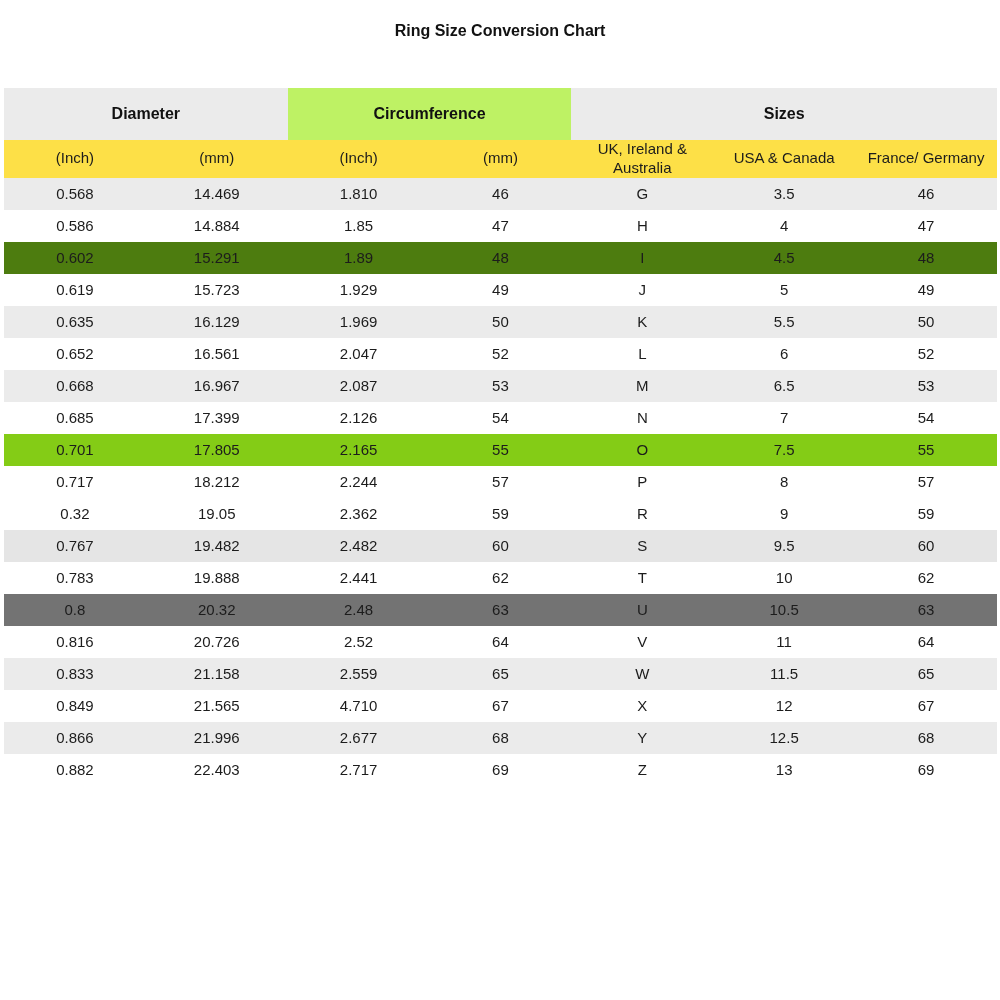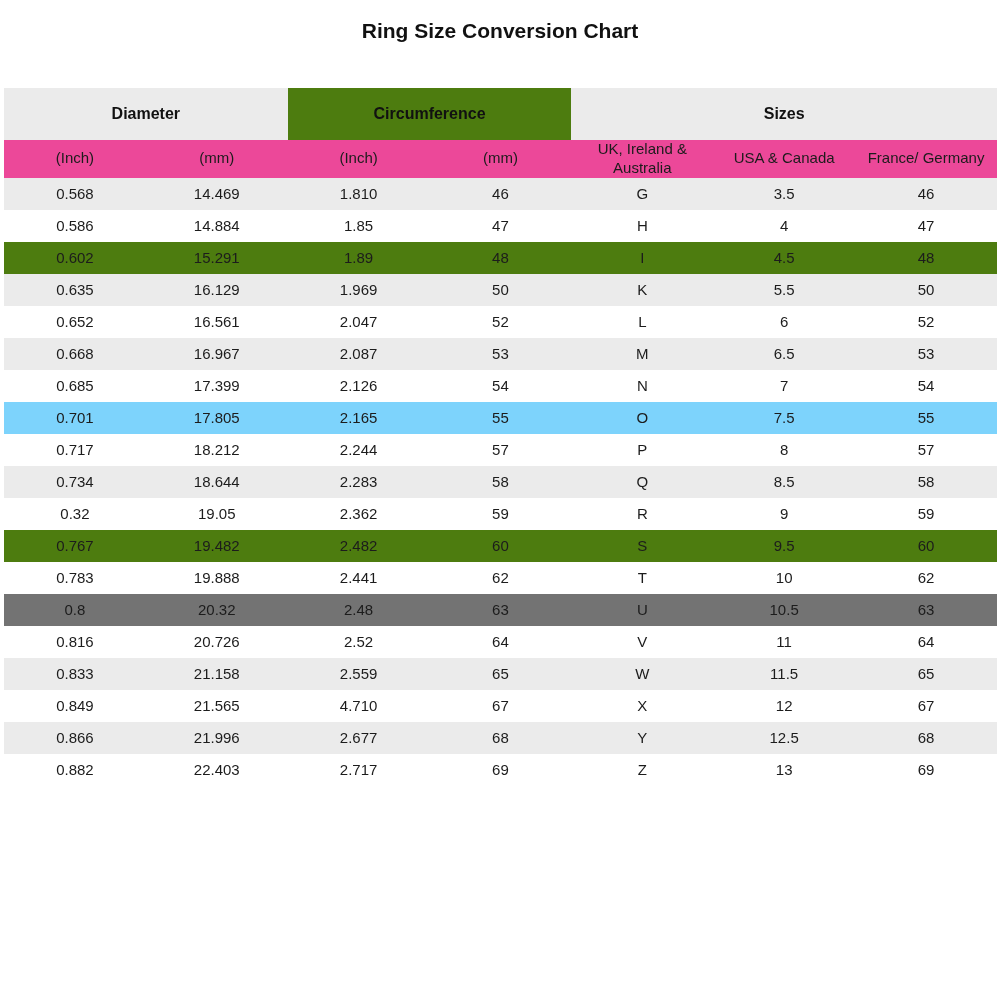--- a/index.html
+++ b/index.html
@@ -14,21 +14,21 @@
   }
   .page {
     width: 1000px;
     height: 1000px;
     overflow: hidden;
   }
   .title {
     margin: 0;
     padding-top: 19px;
     text-align: center;
-    font-size: 21px;
+    font-size: 16px;
     line-height: 24px;
     font-weight: bold;
     color: #111111;
   }
   table.conversion {
     border-collapse: collapse;
     table-layout: fixed;
     width: 993px;
     margin: 45px 3px 0 4px;
   }
@@ -42,21 +42,21 @@
   tr.group-header-row {
     height: 52px;
   }
   tr.group-header-row th {
     font-size: 16px;
     font-weight: bold;
     color: #111111;
   }
   tr.column-header-row {
     height: 30px;
-    background: #ec4899;
+    background: #fde047;
   }
   tr.column-header-row th {
     font-size: 15px;
     font-weight: normal;
     line-height: 1.25;
     color: #1c1c1c;
   }
   tbody tr {
     height: 32px;
     font-size: 15px;
@@ -68,21 +68,21 @@
 </head>
 <body>
 
 <div class="page">
   <h1 class="title">Ring Size Conversion Chart</h1>
 
   <table class="conversion">
     <thead>
       <tr class="group-header-row">
           <th colspan="2" style="background: rgb(235, 235, 235);">Diameter</th>
-          <th colspan="2" style="background: #4d7c0f;">Circumference</th>
+          <th colspan="2" style="background: #bef264;">Circumference</th>
           <th colspan="3" style="background: rgb(235, 235, 235);">Sizes</th>
         </tr>
       <tr class="column-header-row">
           <th>(Inch)</th>
           <th>(mm)</th>
           <th>(Inch)</th>
           <th>(mm)</th>
           <th>UK, Ireland &amp; Australia</th>
           <th>USA &amp; Canada</th>
           <th>France/ Germany</th>
@@ -109,20 +109,29 @@
         </tr>
         <tr style="background: #4d7c0f;">
           <td>0.602</td>
           <td>15.291</td>
           <td>1.89</td>
           <td>48</td>
           <td>I</td>
           <td>4.5</td>
           <td>48</td>
         </tr>
+        <tr>
+          <td>0.619</td>
+          <td>15.723</td>
+          <td>1.929</td>
+          <td>49</td>
+          <td>J</td>
+          <td>5</td>
+          <td>49</td>
+        </tr>
         <tr style="background: rgb(235, 235, 235);">
           <td>0.635</td>
           <td>16.129</td>
           <td>1.969</td>
           <td>50</td>
           <td>K</td>
           <td>5.5</td>
           <td>50</td>
         </tr>
         <tr>
@@ -145,57 +154,48 @@
         </tr>
         <tr>
           <td>0.685</td>
           <td>17.399</td>
           <td>2.126</td>
           <td>54</td>
           <td>N</td>
           <td>7</td>
           <td>54</td>
         </tr>
-        <tr style="background: #7dd3fc;">
+        <tr style="background: #84cc16;">
           <td>0.701</td>
           <td>17.805</td>
           <td>2.165</td>
           <td>55</td>
           <td>O</td>
           <td>7.5</td>
           <td>55</td>
         </tr>
         <tr>
           <td>0.717</td>
           <td>18.212</td>
           <td>2.244</td>
           <td>57</td>
           <td>P</td>
           <td>8</td>
           <td>57</td>
         </tr>
-        <tr style="background: rgb(235, 235, 235);">
-          <td>0.734</td>
-          <td>18.644</td>
-          <td>2.283</td>
-          <td>58</td>
-          <td>Q</td>
-          <td>8.5</td>
-          <td>58</td>
-        </tr>
         <tr>
           <td>0.32</td>
           <td>19.05</td>
           <td>2.362</td>
           <td>59</td>
           <td>R</td>
           <td>9</td>
           <td>59</td>
         </tr>
-        <tr style="background: #4d7c0f; margin-left: 21px;">
+        <tr style="background: #e5e5e5; margin-left: 21px;">
           <td>0.767</td>
           <td>19.482</td>
           <td>2.482</td>
           <td>60</td>
           <td>S</td>
           <td>9.5</td>
           <td>60</td>
         </tr>
         <tr>
           <td>0.783</td>

